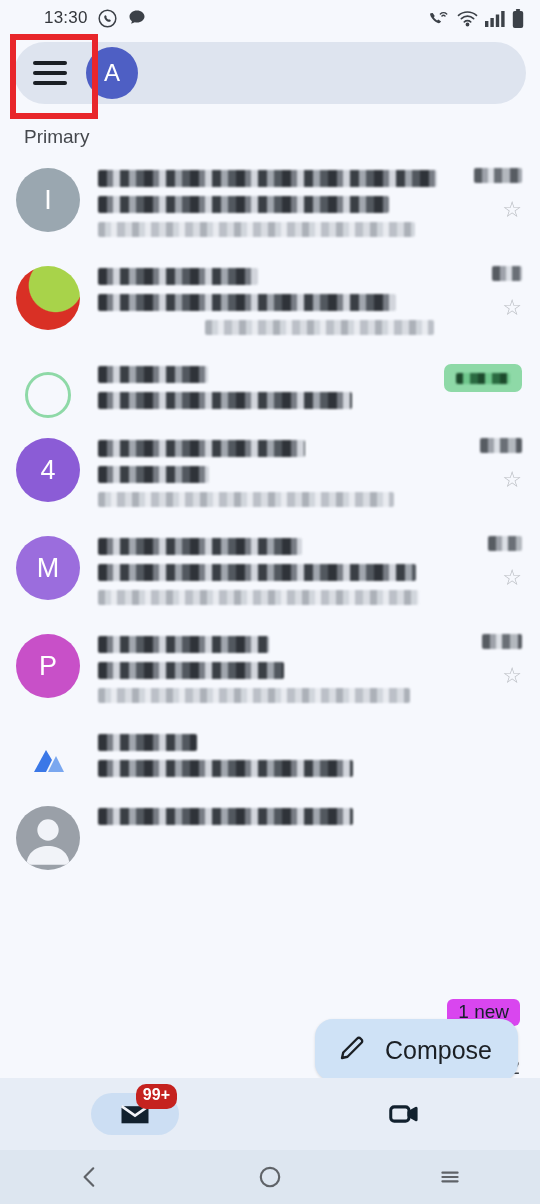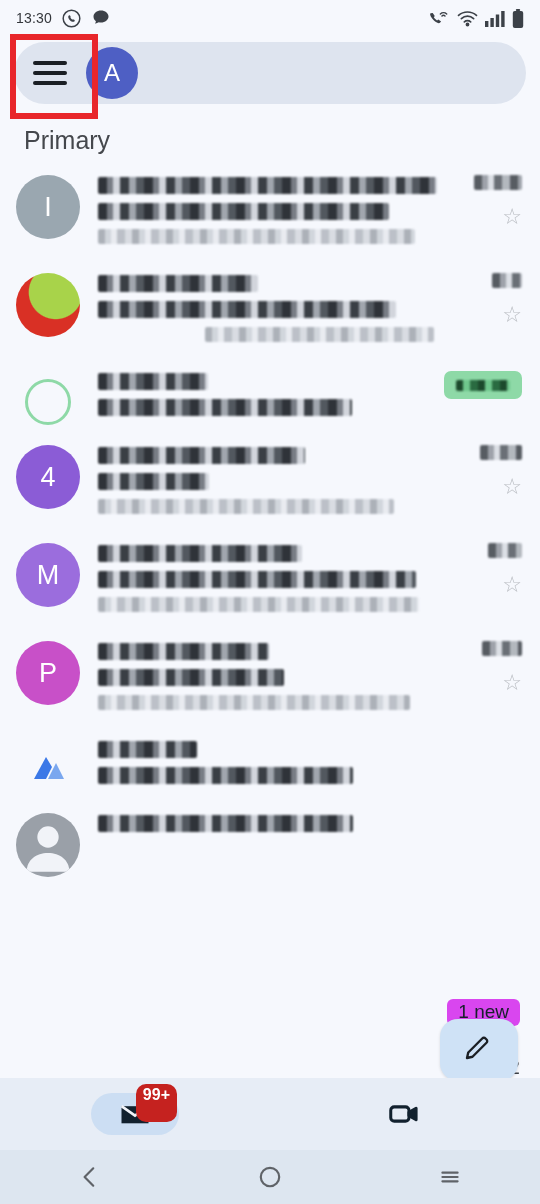--- a/index.html
+++ b/index.html
@@ -11,21 +11,21 @@
     overflow:hidden;
     color:#1f1f1f;
   }
 
   
   .statusbar{
     height:36px; display:flex; align-items:center;
     padding:0 16px; background:#f6f8fd;
   }
   .sb-left{ display:flex; align-items:center; gap:9px; }
-  .sb-time{ font-size:14px; color:#33363b; letter-spacing:.2px; }
+  .sb-time{ font-size:17px; color:#33363b; letter-spacing:.2px;margin-left:28px; }
   .sb-right{ margin-left:auto; display:flex; align-items:center; gap:7px; }
   .sb-ico{ display:block; }
 
   
   .searchwrap{ padding:6px 14px 8px; position:relative; }
   .searchbar{
     height:62px; background:#dee4ef; border-radius:31px;
     display:flex; align-items:center; padding:0 10px 0 0;
   }
   .hamburger{
@@ -40,21 +40,21 @@
     background:#4e5fc4; color:#fff; font-size:24px;
     display:flex; align-items:center; justify-content:center;
     flex:0 0 52px; margin-right:4px;
   }
   .redbox{
     position:absolute; left:10px; top:-2px; width:88px; height:85px;
     border:6px solid #e8262b; pointer-events:none;
   }
 
   
-  .category{ font-size:25px; color:#45484d; padding:14px 0 10px 24px; }
+  .category{ font-size:19px; color:#45484d; padding:14px 0 10px 24px; }
 
   
   .list{ position:relative; }
   .row{ display:flex; padding:10px 18px 10px 16px; align-items:flex-start; }
   .av{
     width:64px; height:64px; border-radius:50%; flex:0 0 64px;
     margin-right:18px; display:flex; align-items:center;
     justify-content:center; color:#fff; font-size:27px;
     overflow:hidden; position:relative;
   }
@@ -112,21 +112,21 @@
   .botnav{
     position:absolute; left:0; bottom:54px; width:540px; height:72px;
     background:#e7edf6; display:flex; align-items:center;
   }
   .navitem{ flex:1; display:flex; justify-content:center; }
   .navbtn{ position:relative; display:flex; align-items:center; justify-content:center; }
   .pill{ width:88px; height:42px; border-radius:21px; background:#ccdef3;
          display:flex; align-items:center; justify-content:center; }
   .badge99{
     position:absolute; top:-9px; right:2px; background:#c5221f; color:#fff;
-    font-size:16px; font-weight:bold; border-radius:10px; padding:1px 7px 17px;
+    font-size:16px; font-weight:bold; border-radius:10px; padding:1px 7px 4px;
     line-height:1.25;
   }
 
   
   .androidnav{
     position:absolute; left:0; bottom:0; width:540px; height:54px;
     background:#dde6f0; display:flex; align-items:center;
   }
   .androidnav > div{ flex:1; display:flex; justify-content:center; align-items:center; }
 </style>
@@ -303,20 +303,21 @@
 </div>
 
 <div class="newbadge">1 new</div>
 <div class="tstamp">09:22</div>
 <div class="fab">
   <span>
     <svg width="30" height="30" viewBox="0 0 24 24" fill="none" stroke="#1b1f24" stroke-width="1.9" stroke-linejoin="round">
       <path d="M4 20l1-4.4L16.2 4.4a1.8 1.8 0 0 1 2.6 0l.8.8a1.8 1.8 0 0 1 0 2.6L8.4 19 4 20z"></path>
     </svg>
   </span>
+  <span class="fab-label">Compose</span>
 </div>
 
 <div class="botnav">
   <div class="navitem">
     <div class="navbtn">
       <div class="pill">
         <svg width="36" height="36" viewBox="0 0 24 24">
           <path d="M3 6.8h18v11.4H3z" fill="#12212e"></path>
           <path d="M3 6.8l9 6.2 9-6.2" fill="none" stroke="#f1f3f8" stroke-width="1.8"></path>
         </svg>

